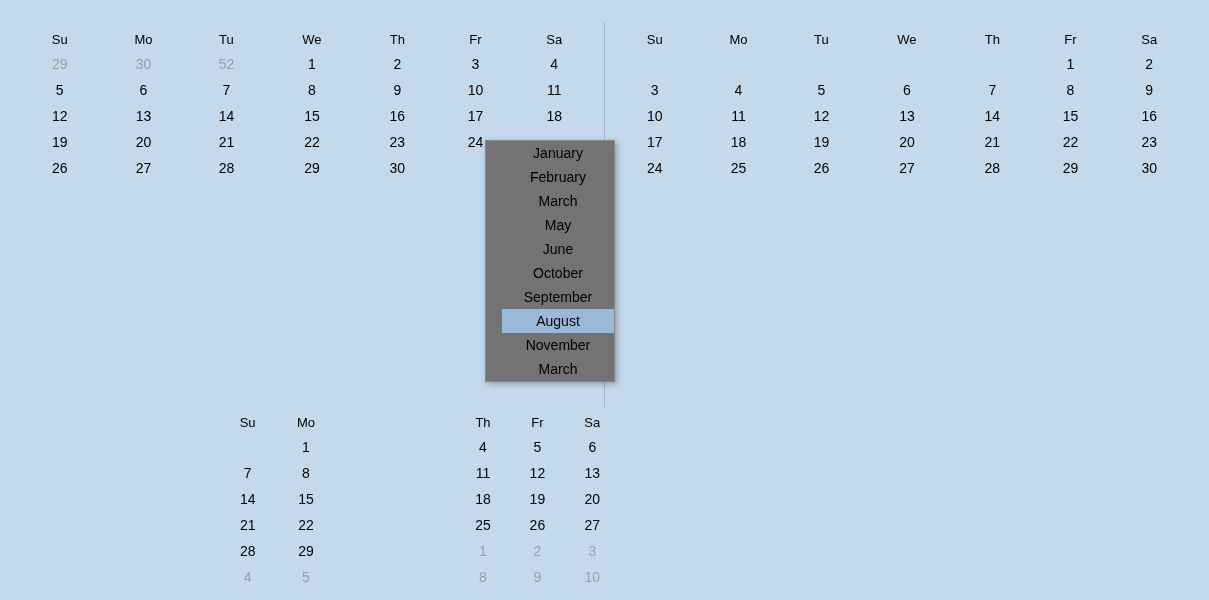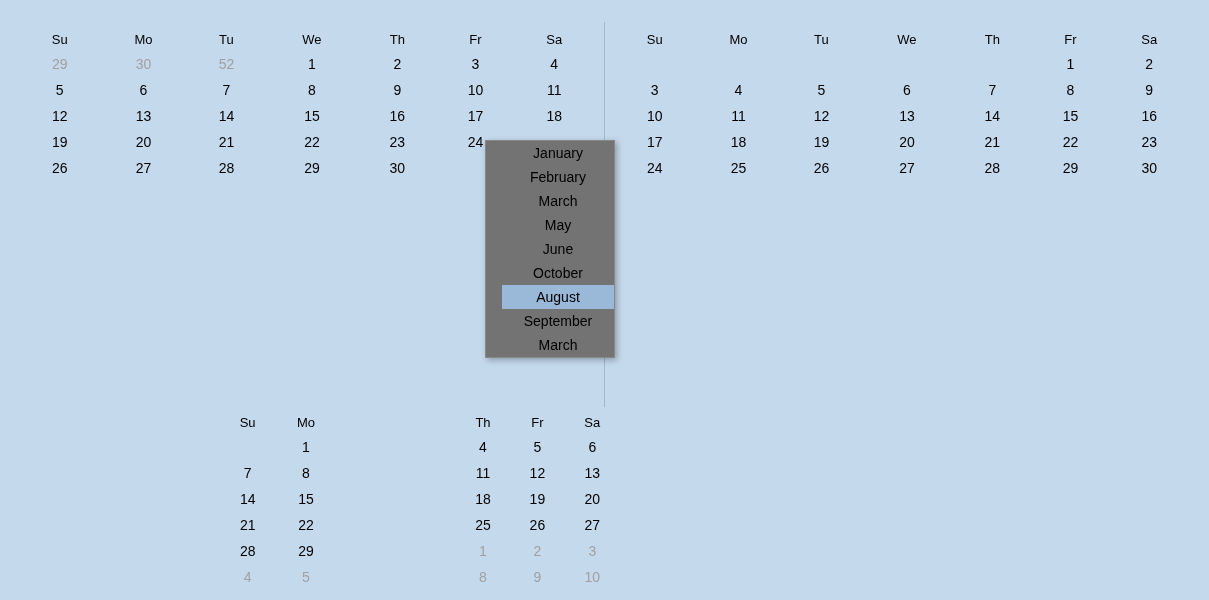--- a/index.html
+++ b/index.html
@@ -363,17 +363,18 @@
     </div>
   </div>
 
   <div class="month-dropdown" id="month-dropdown">
   <div class="month-item">January</div>
       <div class="month-item">February</div>
       <div class="month-item">March</div>
       <div class="month-item">May</div>
       <div class="month-item">June</div>
       <div class="month-item">October</div>
+      <div class="month-item">September</div>
       <div class="month-item selected">August</div>
-      <div class="month-item">September</div>
+      <div class="month-item">November</div>
       <div class="month-item">March</div>
     </div>
 </div>
 
 </body></html>

